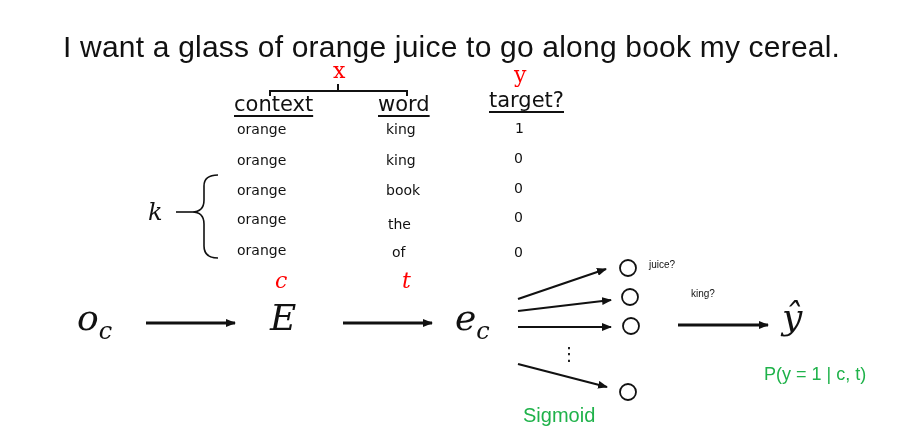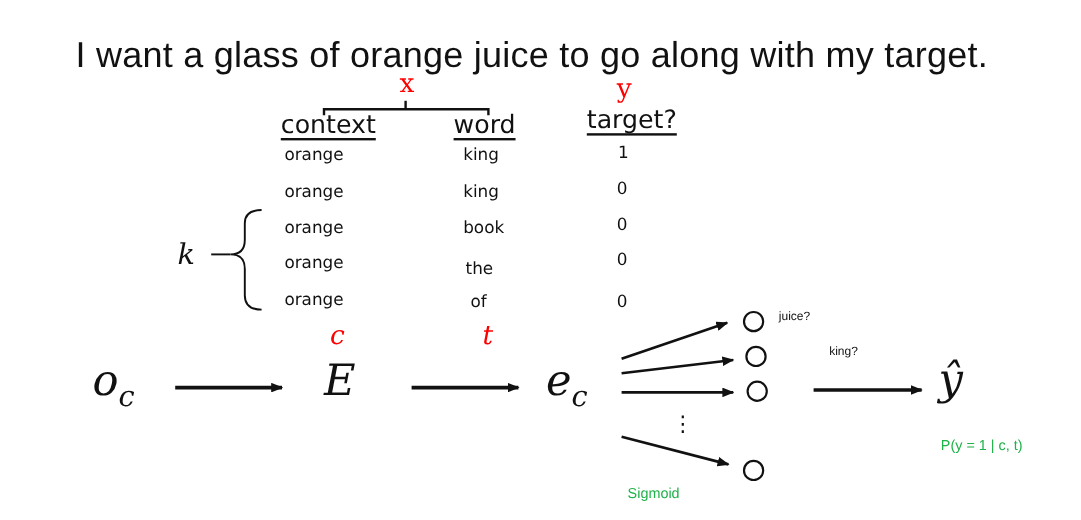--- a/index.html
+++ b/index.html
@@ -12,21 +12,21 @@
   .hdr { font-size:21px; text-decoration:underline; text-underline-offset:4px; text-decoration-thickness:1.5px; }
   .cell { font-size:14px; }
   .math { font-family:"DejaVu Serif", serif; font-style:italic; font-size:36px; }
   .sub { font-size:24px; position:relative; top:9px; }
   .small { font-size:10px; font-family:"Liberation Sans", sans-serif; }
   svg { position:absolute; left:0; top:0; }
 </style>
 </head>
 <body>
 
-<div class="abs sentence">I want a glass of orange juice to go along with my target.</div>
+<div class="abs sentence">I want a glass of orange juice to go along book my cereal.</div>
 
 <svg width="901" height="433">
   <defs>
     <marker id="ah" markerWidth="10" markerHeight="8" refX="9" refY="4" orient="auto" markerUnits="userSpaceOnUse">
       <path d="M0,0 L10,4 L0,8 Z" fill="#111"></path>
     </marker>
   </defs>
 
   <g stroke="#111" stroke-width="2" fill="none">
     <path d="M270,96 L270,91 L407,91 L407,96"></path>
@@ -96,14 +96,14 @@
 <div class="abs math" style="left:77px;top:297px;"><span>o</span><span class="sub">c</span></div>
 <div class="abs math" style="left:270px;top:297px;">E</div>
 <div class="abs math" style="left:455px;top:297px;text-align:right;"><span>e</span><span class="sub">c</span></div>
 <div class="abs math" style="left:782px;top:296px;">ŷ</div>
 
 <div class="abs small" style="left:649px;top:259px;">juice?</div>
 <div class="abs small" style="left:691px;top:288px;">king?</div>
 
 <div class="abs" style="left:560px;top:343px;font-size:18px;">⋮</div>
 
-<div class="abs small green" style="left:523px;top:404px;font-size:12px;">Sigmoid</div>
-<div class="abs green" style="left:784px;top:364px;font-size:12px;font-family:'Liberation Sans',sans-serif;">P(y = 1 | c, t)</div>
+<div class="abs small green" style="left:523px;top:404px;font-size:20px;">Sigmoid</div>
+<div class="abs green" style="left:764px;top:364px;font-size:18px;font-family:'Liberation Sans',sans-serif;">P(y = 1 | c, t)</div>
 
 </body></html>

